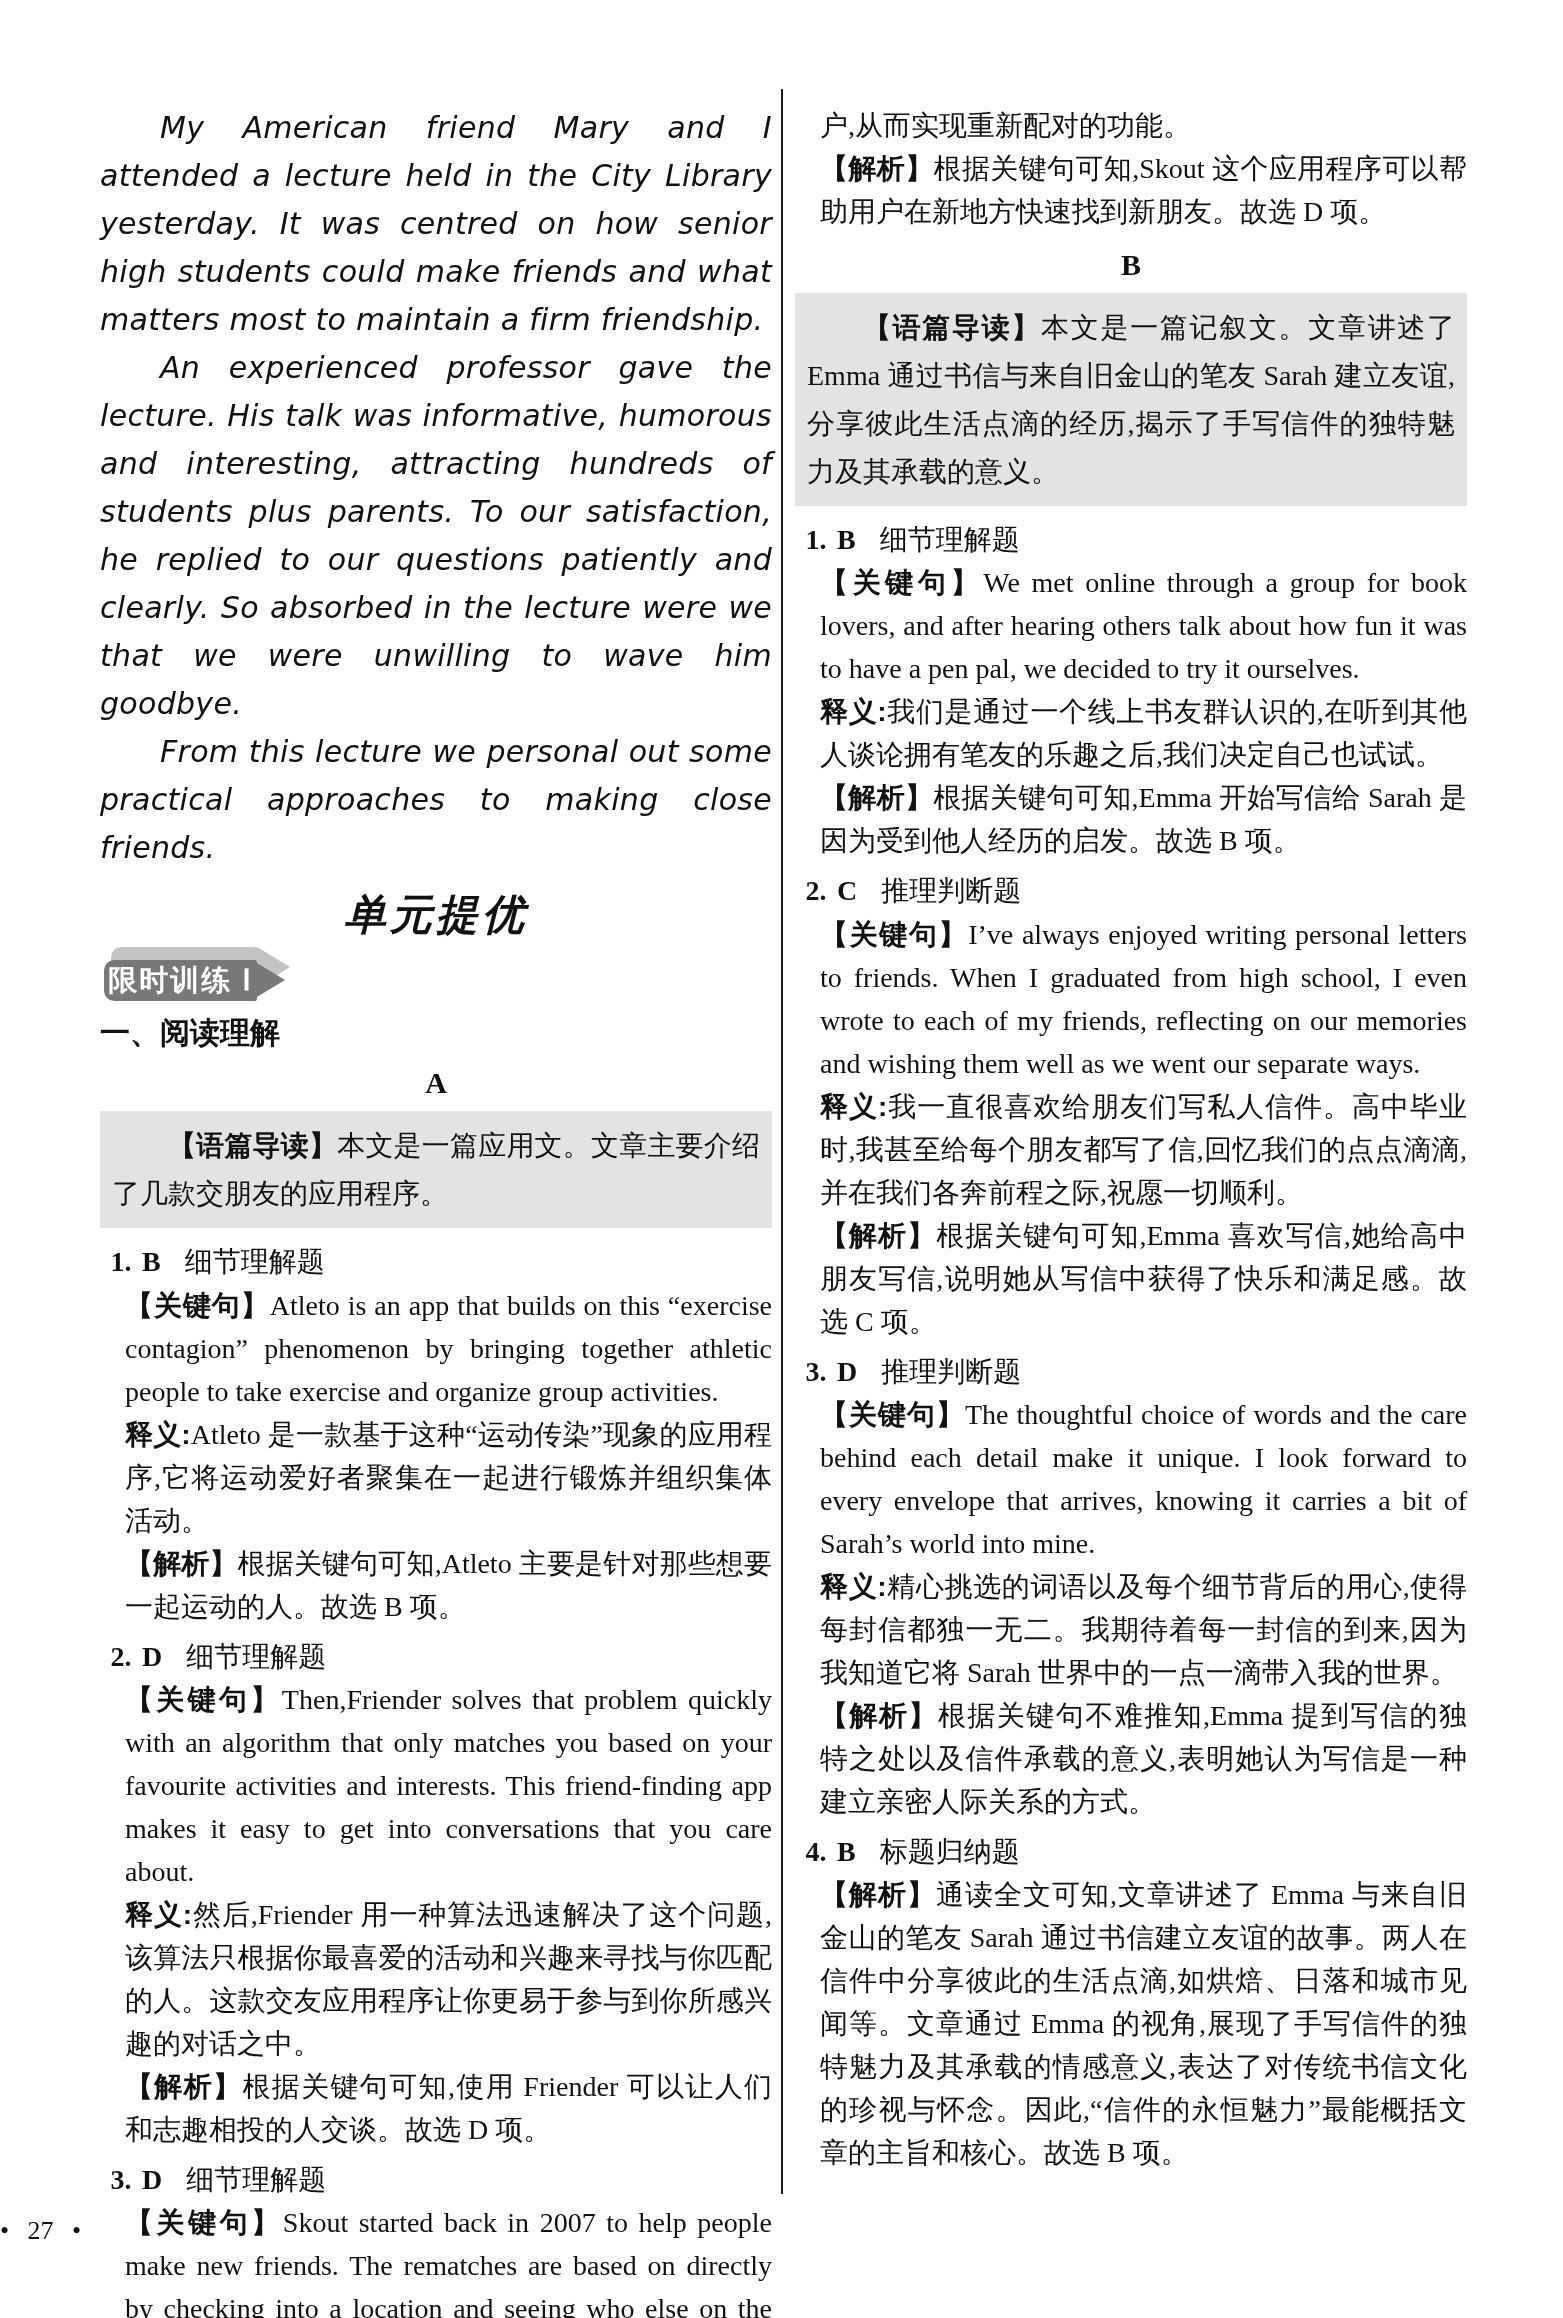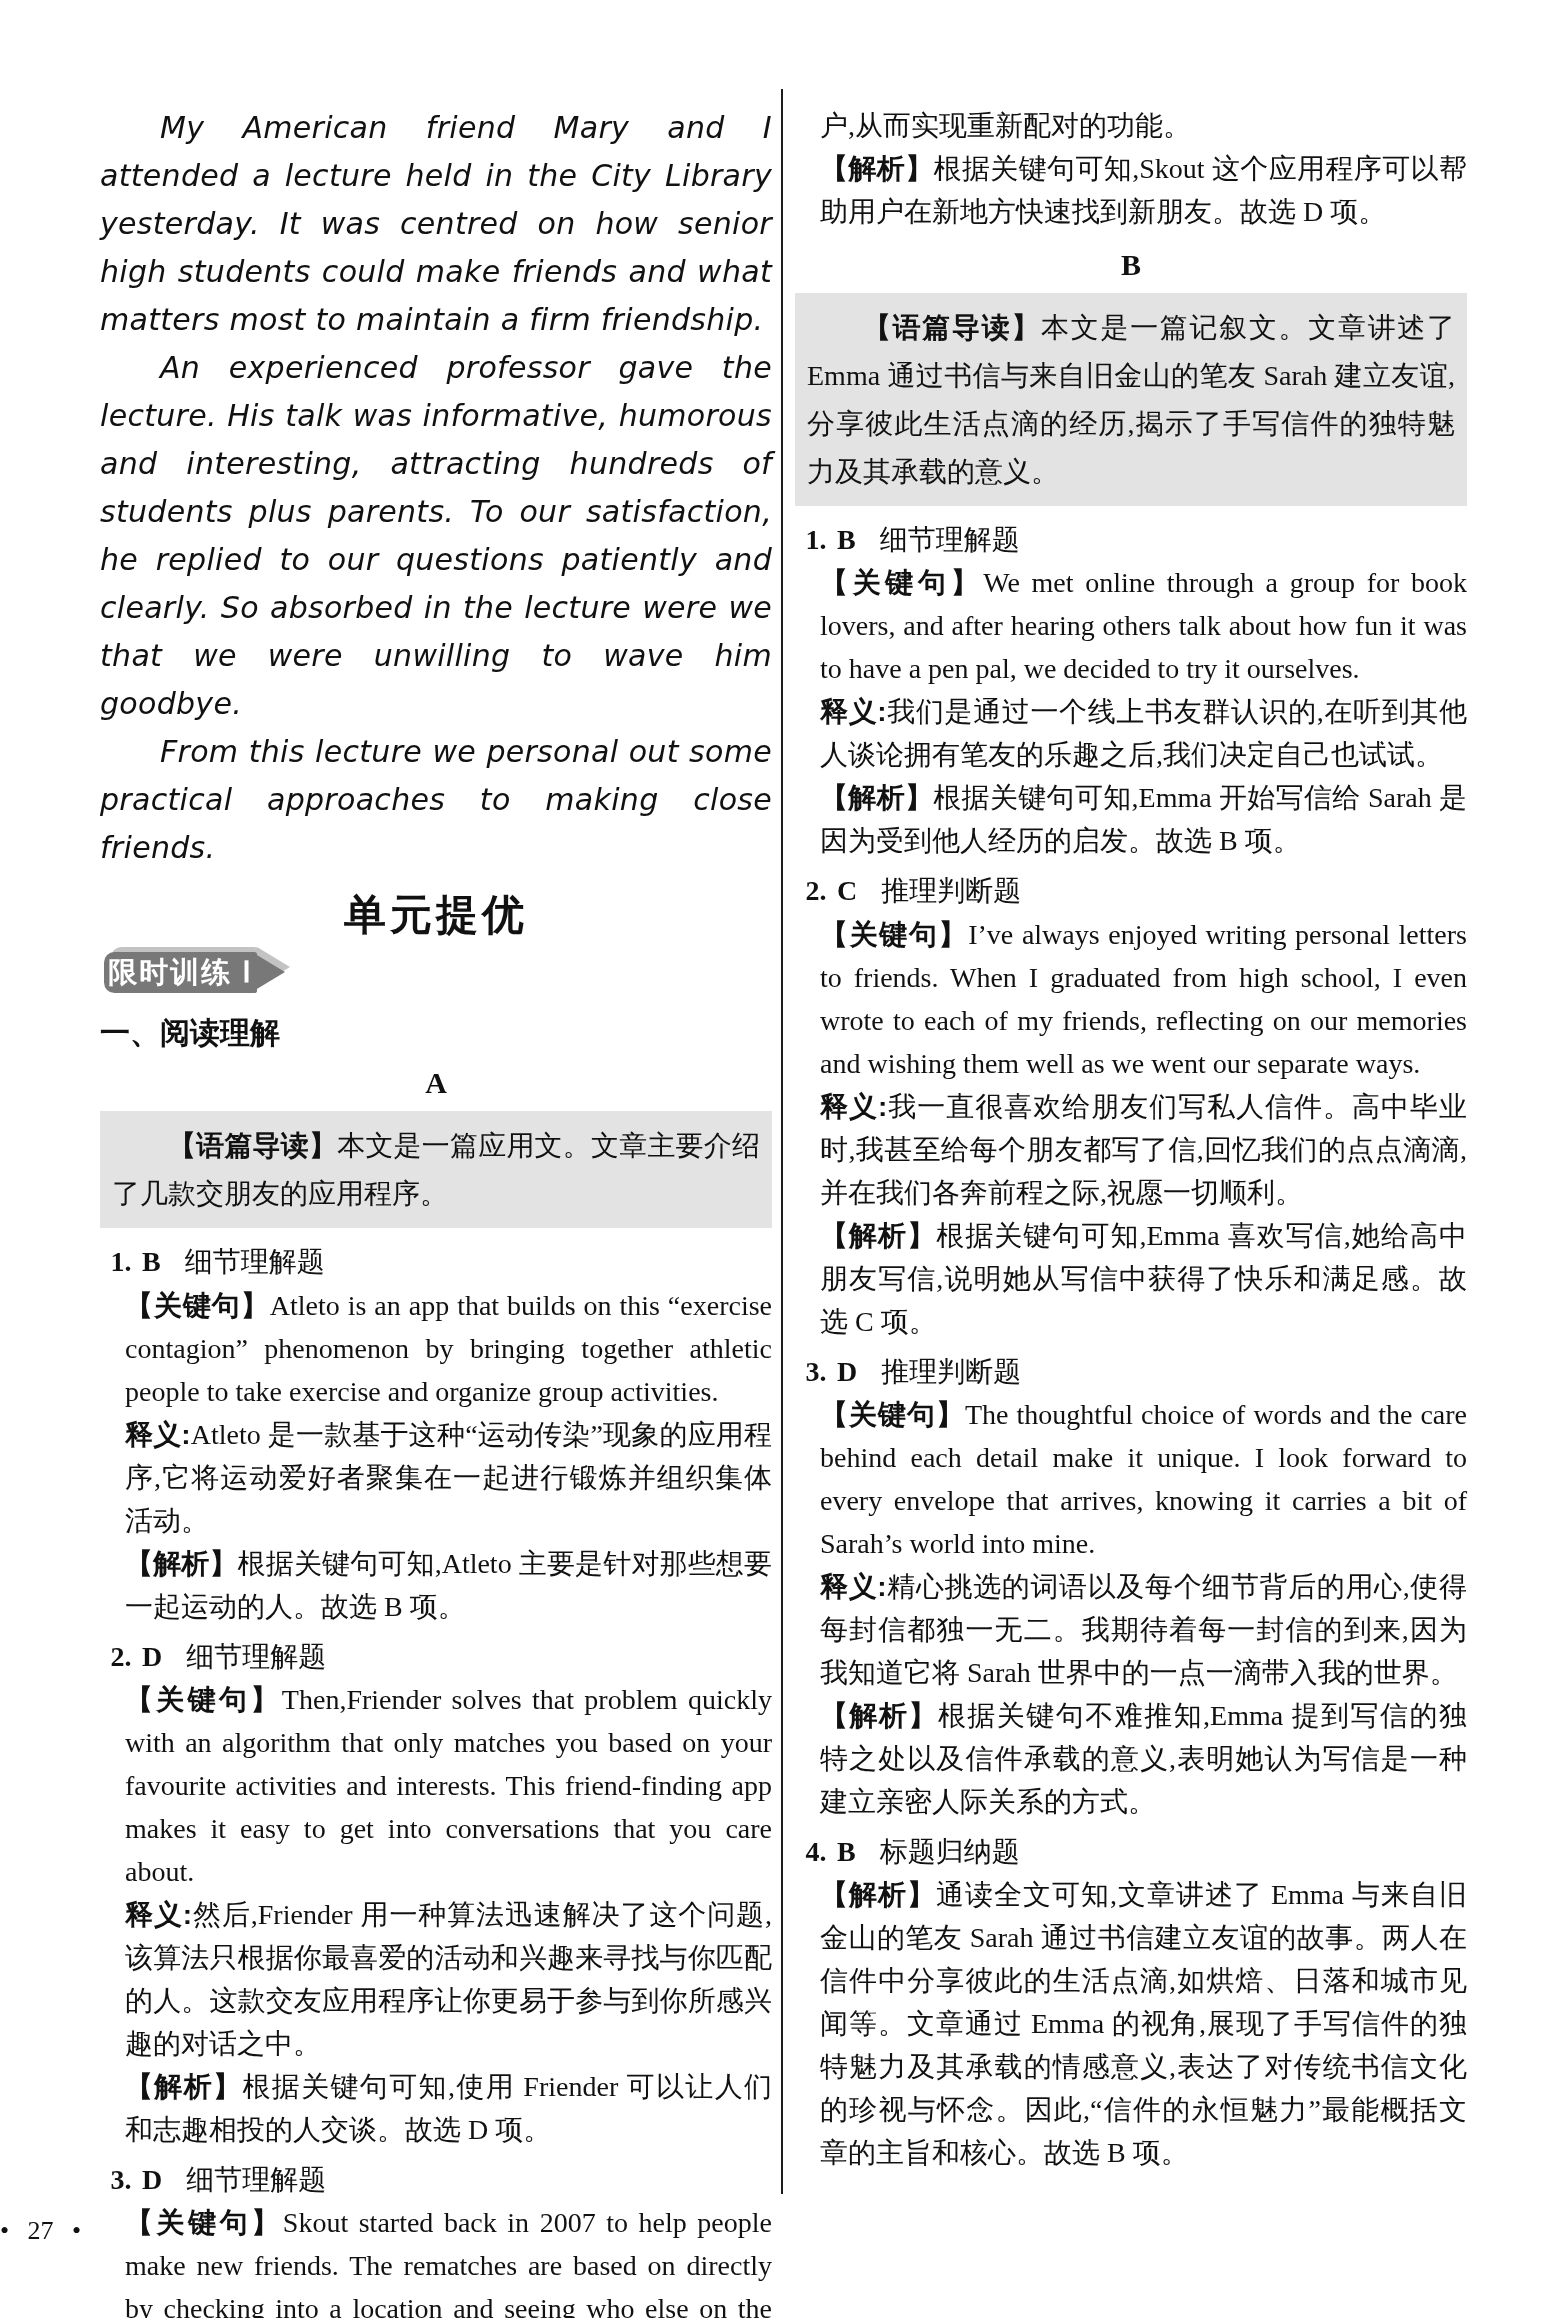--- a/index.html
+++ b/index.html
@@ -9,29 +9,29 @@
   .col{position:absolute;top:104px;width:672px;}
   .col-left{left:100px;}
   .col-right{left:795px;}
 
   
   .passage p{margin:0;font-family:"DejaVu Sans",sans-serif;font-style:italic;
              font-size:30px;line-height:48px;text-align:justify;text-indent:2em;
              letter-spacing:0.3px;}
 
   .unit-title{margin:22.4px 0 16px;text-align:center;font-family:"Liberation Sans",sans-serif;
-              font-weight:bold;font-size:42px;line-height:1;letter-spacing:4px;}
+              font-weight:bold;font-size:42px;line-height:1;letter-spacing:4px;font-style:italic;}
 
   .badge-row{position:relative;height:43px;margin:9.2px 0 20px;}
   .badge-shadow{position:absolute;left:10.5px;top:-5.3px;width:153px;height:41px;
                 background:#c3c3c3;border-radius:10.5px;}
   .badge-shadow::after{content:"";position:absolute;left:100%;margin-left:-6.6px;top:0;
                 width:0;height:0;border-top:20.4px solid transparent;border-bottom:20.4px solid transparent;
                 border-left:33px solid #c3c3c3;}
-  .badge{position:absolute;left:4px;top:0;width:153px;height:41px;background:#787878;
+  .badge{position:absolute;left:4px;top:8px;width:153px;height:41px;background:#787878;
          border-radius:10.5px 2.6px 2.6px 10.5px;color:#fff;text-align:center;
          font-family:"Liberation Sans",sans-serif;font-weight:bold;font-size:29px;line-height:41px;
          letter-spacing:2px;}
   .badge::after{content:"";position:absolute;left:100%;margin-left:-5.3px;top:0;width:0;height:0;
          border-top:20.4px solid transparent;border-bottom:20.4px solid transparent;
          border-left:33px solid #787878;}
 
   .heading{margin:17px 0 9.2px;font-family:"Liberation Sans",sans-serif;font-weight:bold;
            font-size:30px;line-height:1.2;}
   .passage-label{margin:17px 0 13px;text-align:center;font-weight:bold;font-size:30px;line-height:1;}

